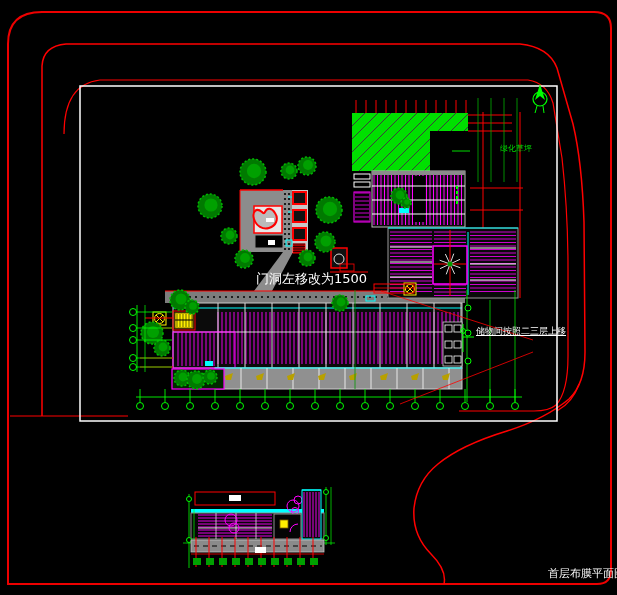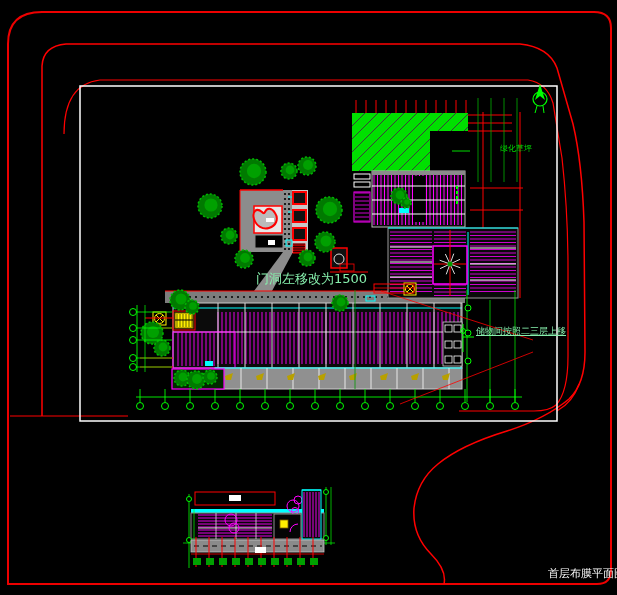--- a/index.html
+++ b/index.html
@@ -1,21 +1,21 @@
 <!DOCTYPE html>
 <html><head>
 <meta charset="utf-8">
 <style>
   html,body{margin:0;padding:0;background:#000;}
   #stage{position:relative;width:617px;height:595px;background:#000;overflow:hidden;
          font-family:"DejaVu Sans",sans-serif;}
   #plan-svg{position:absolute;left:0;top:0;}
   .ovl{position:absolute;white-space:nowrap;pointer-events:none;line-height:1;
        font-family:"DejaVu Sans",sans-serif;}
-  .ovl.red{color:#86efac;}
+  .ovl.red{color:#ffffff;}
   .ovl.green{color:#00dd00;padding-left:28px;}
   .ovl.white{color:#ffffff;}
 </style>
 </head>
 <body>
 
 <div id="stage">
   <svg id="plan-svg" width="617" height="595" viewBox="0 0 617 595" xmlns="http://www.w3.org/2000/svg">
       <g>
         <path d="M 8 584 L 8 44 Q 8 12 42 12 L 594 12 Q 611 12 611 28 L 611 570 Q 611 584 597 584 Z" fill="none" stroke="#ee0000" stroke-width="2"></path>

